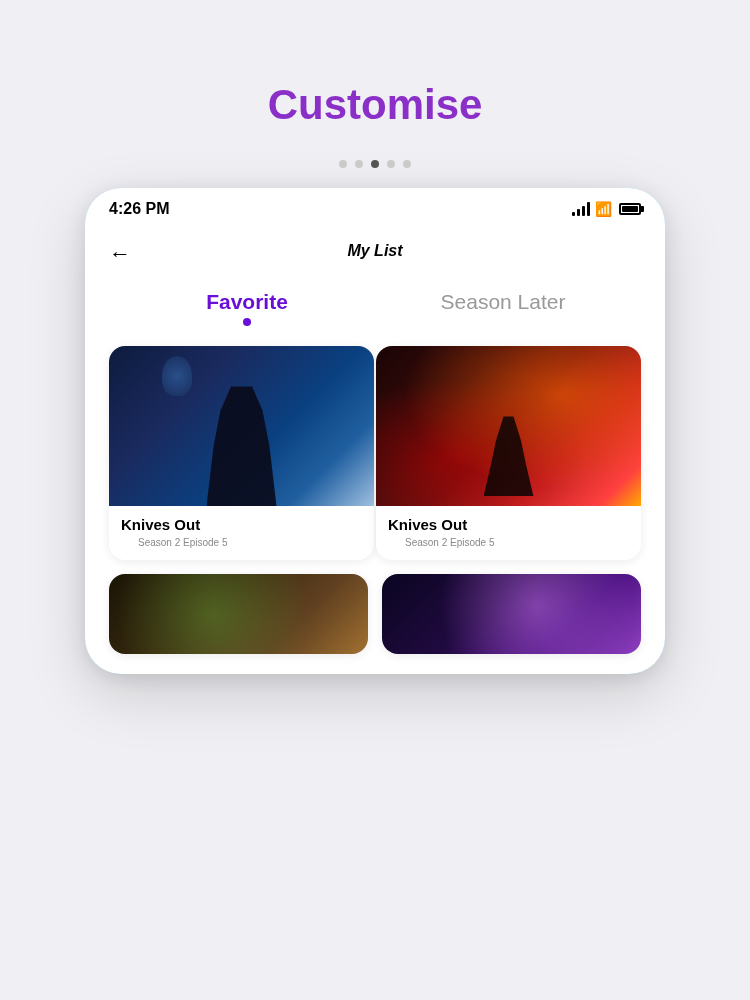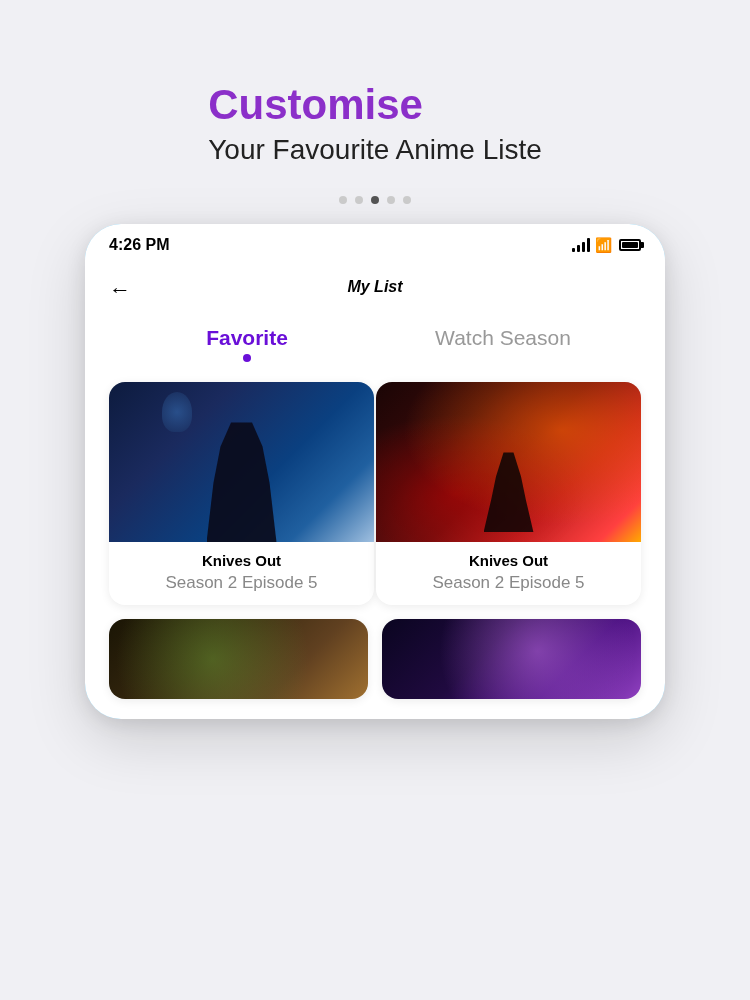--- a/index.html
+++ b/index.html
@@ -209,21 +209,20 @@
       height: 8px;
       background: #6a0fd8;
       border-radius: 50%;
     }
 
     
     .anime-grid {
       display: grid;
       grid-template-columns: 1fr 1fr;
       gap: 2px;
-      text-align: center;
     }
 
     .anime-card {
       background: #f5f5f5;
       border-radius: 16px;
       overflow: hidden;
       box-shadow: 0 2px 10px rgba(0,0,0,0.08);
     }
 
     .anime-thumb {
@@ -299,23 +298,24 @@
     }
 
     .anime-name {
       font-size: 15px;
       font-weight: 700;
       color: #000;
       margin-bottom: 4px;
     }
 
     .anime-episode {
-      font-size: 17px;
+      font-size: 10px;
       color: #888;
       font-weight: 400;
+      margin-left: 17px;
     }
 
     
     .anime-grid-second {
       display: grid;
       grid-template-columns: 1fr 1fr;
       gap: 14px;
       margin-top: 14px;
     }
 
@@ -353,21 +353,20 @@
       width: 100%;
       height: 100%;
       background: radial-gradient(circle at 60% 40%, rgba(180,100,220,0.6) 0%, transparent 60%);
     }
   </style>
 </head>
 <body>
 
 <div class="page-header">
   <div class="page-title-customise">Customise</div>
-  <div class="page-subtitle">Your Favourite Anime Liste</div>
 </div>
 
 <div class="pagination-dots">
   <div class="dot"></div>
   <div class="dot"></div>
   <div class="dot active"></div>
   <div class="dot"></div>
   <div class="dot"></div>
 </div>
 
@@ -396,21 +395,21 @@
     <div class="app-header">
       <span class="back-btn">←</span>
       <span class="app-title">My List</span>
     </div>
 
     <div class="tabs">
       <div class="tab active">
         <span>Favorite</span>
       </div>
       <div class="tab">
-        <span>Watch Season</span>
+        <span>Season Later</span>
       </div>
     </div>
 
     <div class="anime-grid">
 
       <div class="anime-card">
         <div class="anime-thumb anime-thumb-1"></div>
         <div class="anime-info">
           <div class="anime-name">Knives Out</div>
           <div class="anime-episode">Season 2 Episode 5</div>

